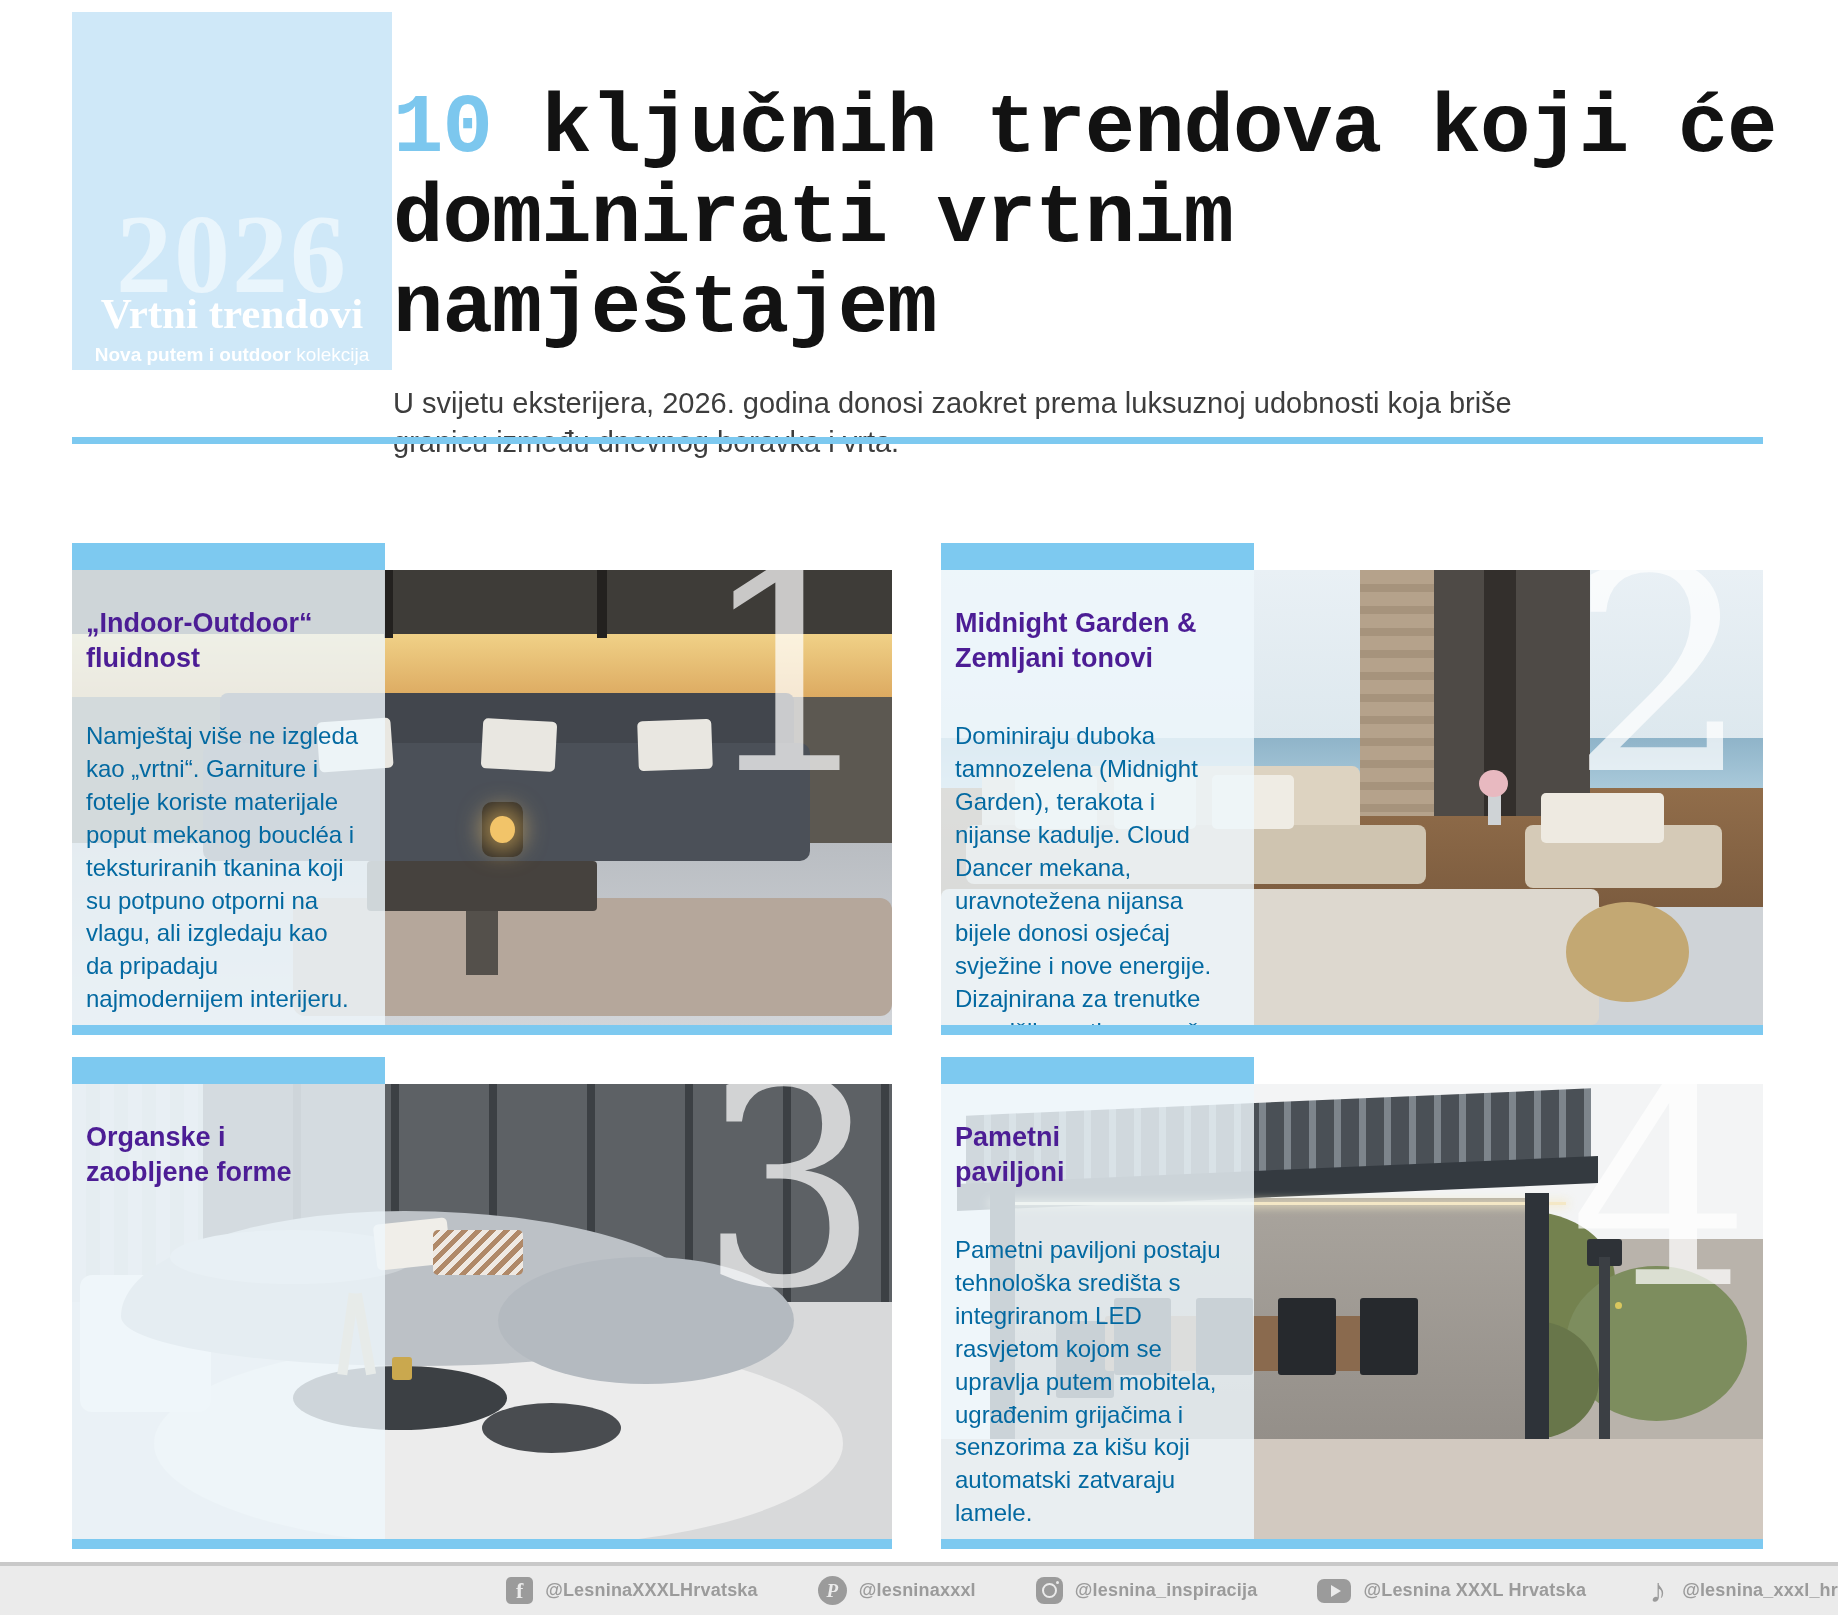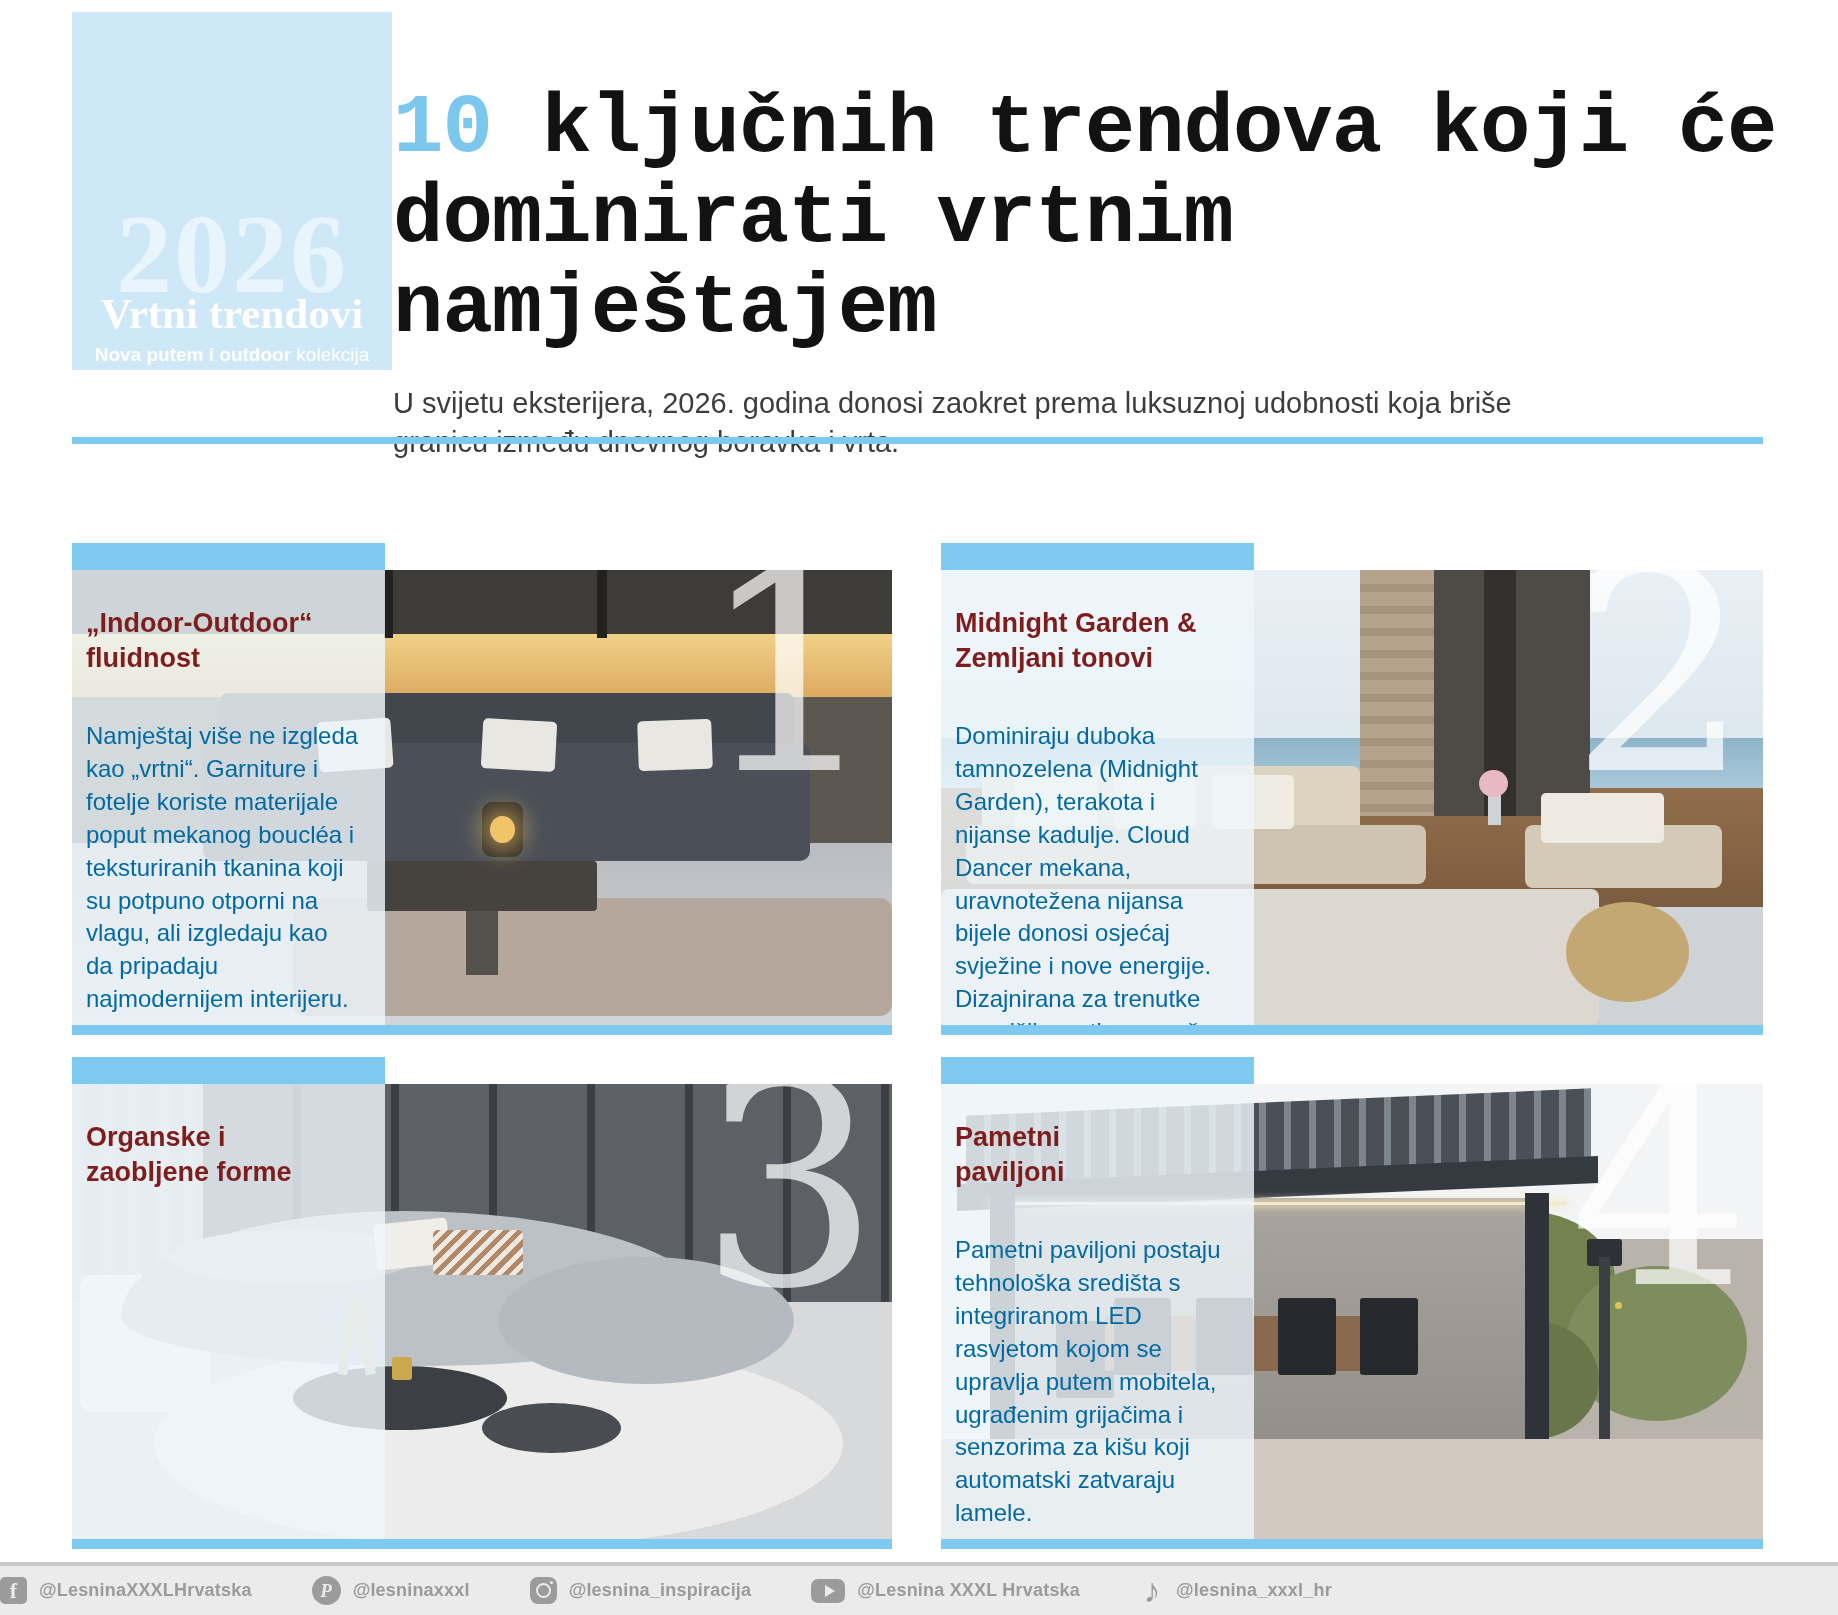--- a/index.html
+++ b/index.html
@@ -39,21 +39,21 @@
   
   .cards{position:absolute;left:72px;top:543px;width:1691px;
          display:grid;grid-template-columns:820px 822px;column-gap:49px;row-gap:22px;}
   .card{position:relative;}
   .bar-top{width:313px;height:27px;background:var(--accent);}
   .bar-bottom{width:100%;height:10px;background:var(--accent);}
   .photo{position:relative;width:100%;height:455px;overflow:hidden;background:#cfd3d7;}
 
   .panel{position:absolute;left:0;top:0;bottom:0;width:313px;z-index:5;
          background:rgba(238,246,251,.82);padding:36px 26px 0 14px;}
-  .card-title{font-size:27px;font-weight:bold;line-height:1.3;color:#7f1d1d;white-space:pre-line;}
+  .card-title{font-size:27px;font-weight:bold;line-height:1.3;color:#4c1d95;white-space:pre-line;}
   .card-body{margin-top:44px;font-size:24px;line-height:1.37;color:#0369a1;}
 
   .bignum{position:absolute;top:-10px;right:12px;z-index:4;
           font-family:"DejaVu Serif","Liberation Serif",serif;
           font-size:285px;line-height:.78;color:rgba(255,255,255,.72);}
 
   
   .p1-ceiling{left:0;top:0;width:100%;height:15%;background:#3e3c38;}
   .p1-sky{left:0;top:14%;width:100%;height:15%;background:linear-gradient(180deg,#f0d187,#dba75e);}
   .p1-wall{left:0;top:28%;width:100%;height:34%;background:#5c5851;}
@@ -131,21 +131,21 @@
   .p4-table{left:20%;top:51%;width:36%;height:12%;background:#8a6a4e;border-radius:3px;}
   .p4-chair{width:7%;height:17%;background:#26292d;border-radius:3px;top:47%;}
   .p4-chair.c1{left:21%;} .p4-chair.c2{left:31%;} .p4-chair.c3{left:41%;}
   .p4-chair.c4{left:51%;} .p4-chair.c5{left:14%;top:52%;}
   .p4-floor{left:0;top:78%;width:100%;height:22%;background:#d2c9c0;}
   .p4-heat{left:80%;top:38%;width:1.4%;height:40%;background:#3b3f44;}
   .p4-heatbox{left:78.6%;top:34%;width:4.2%;height:6%;background:#2e3237;border-radius:3px;}
 
   
   .footer{position:absolute;left:0;top:1562px;width:100%;height:53px;background:#ebebeb;
-          border-top:4px solid #c9c9c9;display:flex;align-items:center;justify-content:flex-start;gap:60px;}
+          border-top:4px solid #c9c9c9;display:flex;align-items:center;justify-content:flex-end;gap:60px;}
   .sitem{display:flex;align-items:center;gap:12px;color:var(--fgray);
          font-size:18px;font-weight:bold;letter-spacing:.2px;}
   .icn{position:relative;display:inline-flex;align-items:center;justify-content:center;
        background:var(--fgray);color:#ebebeb;flex:0 0 auto;}
   .icn.fb{width:27px;height:27px;border-radius:5px;}
   .icn.fb::before{content:"f";font-family:"Liberation Serif",serif;font-weight:bold;font-size:22px;}
   .icn.pin{width:29px;height:29px;border-radius:50%;}
   .icn.pin::before{content:"P";font-family:"Liberation Serif",serif;font-style:italic;font-weight:bold;font-size:19px;}
   .icn.ig{width:27px;height:27px;border-radius:8px;}
   .icn.ig::before{content:"";width:11px;height:11px;border:2px solid #ebebeb;border-radius:50%;}

